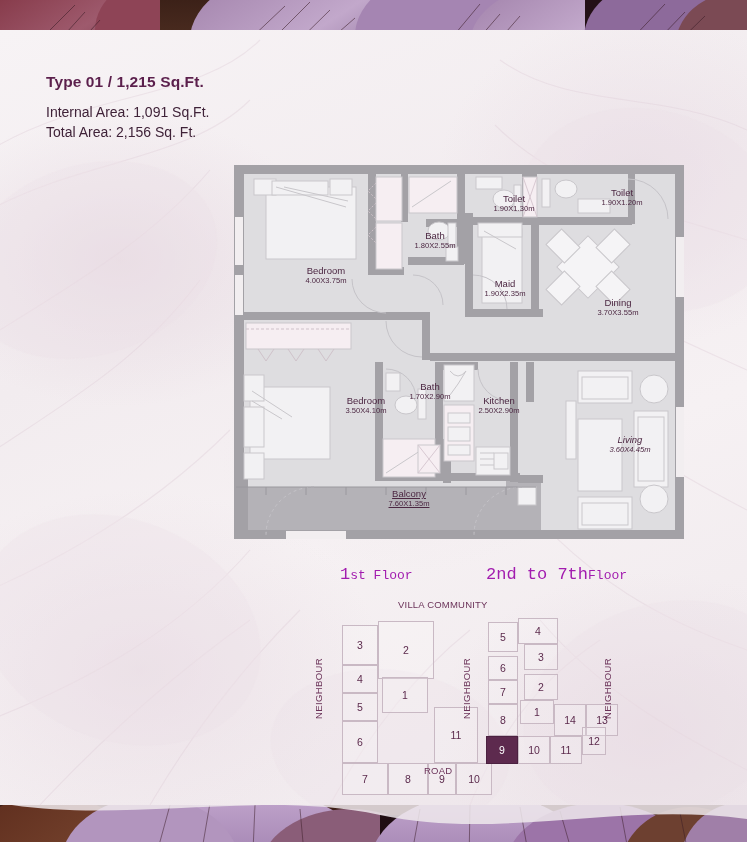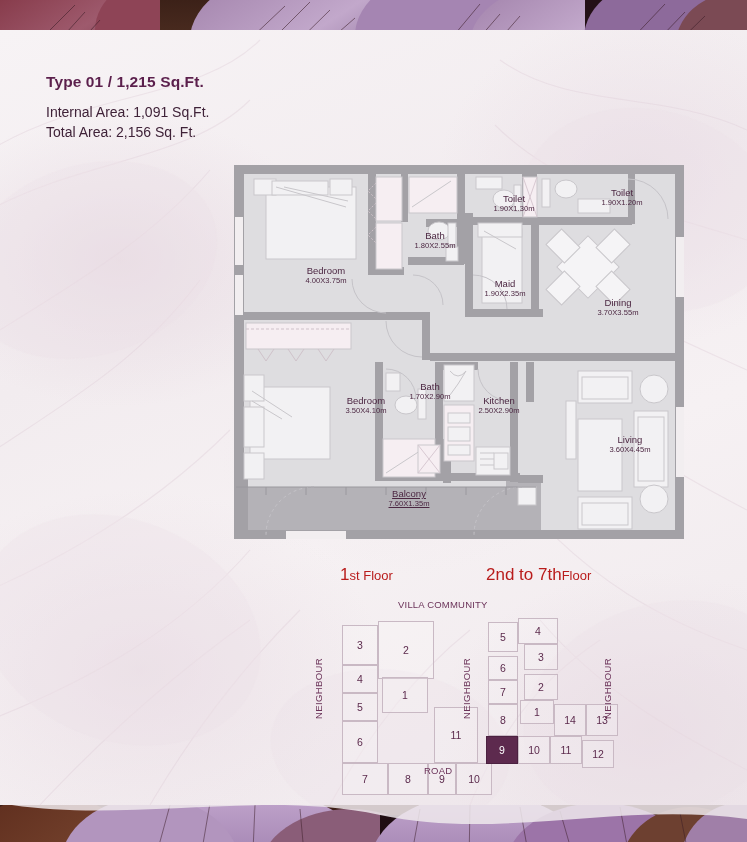--- a/index.html
+++ b/index.html
@@ -46,21 +46,21 @@
   
   #plan{position:absolute;left:226px;top:157px;width:466px;height:390px;}
   #plan svg{display:block;}
 
   
   .rlabel{position:absolute;text-align:center;color:#4c2742;pointer-events:none;}
   .rlabel .nm{font-size:9.5px;line-height:11px;display:block;}
   .rlabel .dm{font-size:7.6px;line-height:9.5px;display:block;}
 
   
-  .floor-head{position:absolute;color:#b91c1c;white-space:nowrap;}
+  .floor-head{position:absolute;color:#a21caf;white-space:nowrap;font-family:Liberation Mono, monospace;}
   .floor-head .big{font-size:17px;}
   .floor-head .sml{font-size:13px;}
 
   
   .keyplan{position:absolute;}
   .kp-cell{
     position:absolute;
     border:1px solid #c9b9c4;
     background:rgba(255,255,255,.18);
     color:#5b2a4c;font-size:10.5px;
@@ -357,21 +357,21 @@
           <span class="dm">3.50X4.10m</span>
         </div>
         <div class="rlabel" style="left: 168px; top: 224px; width: 72px;">
           <span class="nm">Bath</span>
           <span class="dm">1.70X2.90m</span>
         </div>
         <div class="rlabel" style="left: 237px; top: 238px; width: 72px;">
           <span class="nm">Kitchen</span>
           <span class="dm">2.50X2.90m</span>
         </div>
-        <div class="rlabel" style="left: 368px; top: 277px; width: 72px;">
+        <div class="rlabel" style="left: 368px; top: 277px; width: 72px; font-style: italic;">
           <span class="nm">Living</span>
           <span class="dm">3.60X4.45m</span>
         </div>
         <div class="rlabel" style="left: 143px; top: 331px; width: 80px; text-decoration: underline;">
           <span class="nm">Balcony</span>
           <span class="dm">7.60X1.35m</span>
         </div>
       </div>
   </div>
 
@@ -403,21 +403,21 @@
       <div class="kp-cell" style="left: 10px; top: 44px; width: 30px; height: 24px;">6</div>
       <div class="kp-cell" style="left: 46px; top: 62px; width: 34px; height: 26px;">2</div>
       <div class="kp-cell" style="left: 10px; top: 68px; width: 30px; height: 24px;">7</div>
       <div class="kp-cell" style="left: 42px; top: 88px; width: 34px; height: 24px;">1</div>
       <div class="kp-cell" style="left: 10px; top: 92px; width: 30px; height: 32px;">8</div>
       <div class="kp-cell" style="left: 76px; top: 92px; width: 32px; height: 32px;">14</div>
       <div class="kp-cell" style="left: 108px; top: 92px; width: 32px; height: 32px;">13</div>
       <div class="kp-cell hl" style="left: 8px; top: 124px; width: 32px; height: 28px;">9</div>
       <div class="kp-cell" style="left: 40px; top: 124px; width: 32px; height: 28px;">10</div>
       <div class="kp-cell" style="left: 72px; top: 124px; width: 32px; height: 28px;">11</div>
-      <div class="kp-cell" style="left: 104px; top: 128px; width: 32px; height: 28px;">12</div>
+      <div class="kp-cell" style="left: 104px; top: 115px; width: 24px; height: 28px;">12</div>
     </div>
 
   <div class="kp-note" id="note-villa" style="left:398px;top:599px;">VILLA COMMUNITY</div>
   <div class="kp-note vert" id="note-left1" style="left:313px;top:651px;height:68px;">NEIGHBOUR</div>
   <div class="kp-note vert" id="note-left2" style="left:461px;top:651px;height:68px;">NEIGHBOUR</div>
   <div class="kp-note vert" id="note-right2" style="left:602px;top:651px;height:68px;">NEIGHBOUR</div>
   <div class="kp-note" id="note-road" style="left:424px;top:765px;">ROAD</div>
 
   <div class="band bottom">
     <svg class="leafphoto" viewBox="0 0 747 130" preserveAspectRatio="none">

